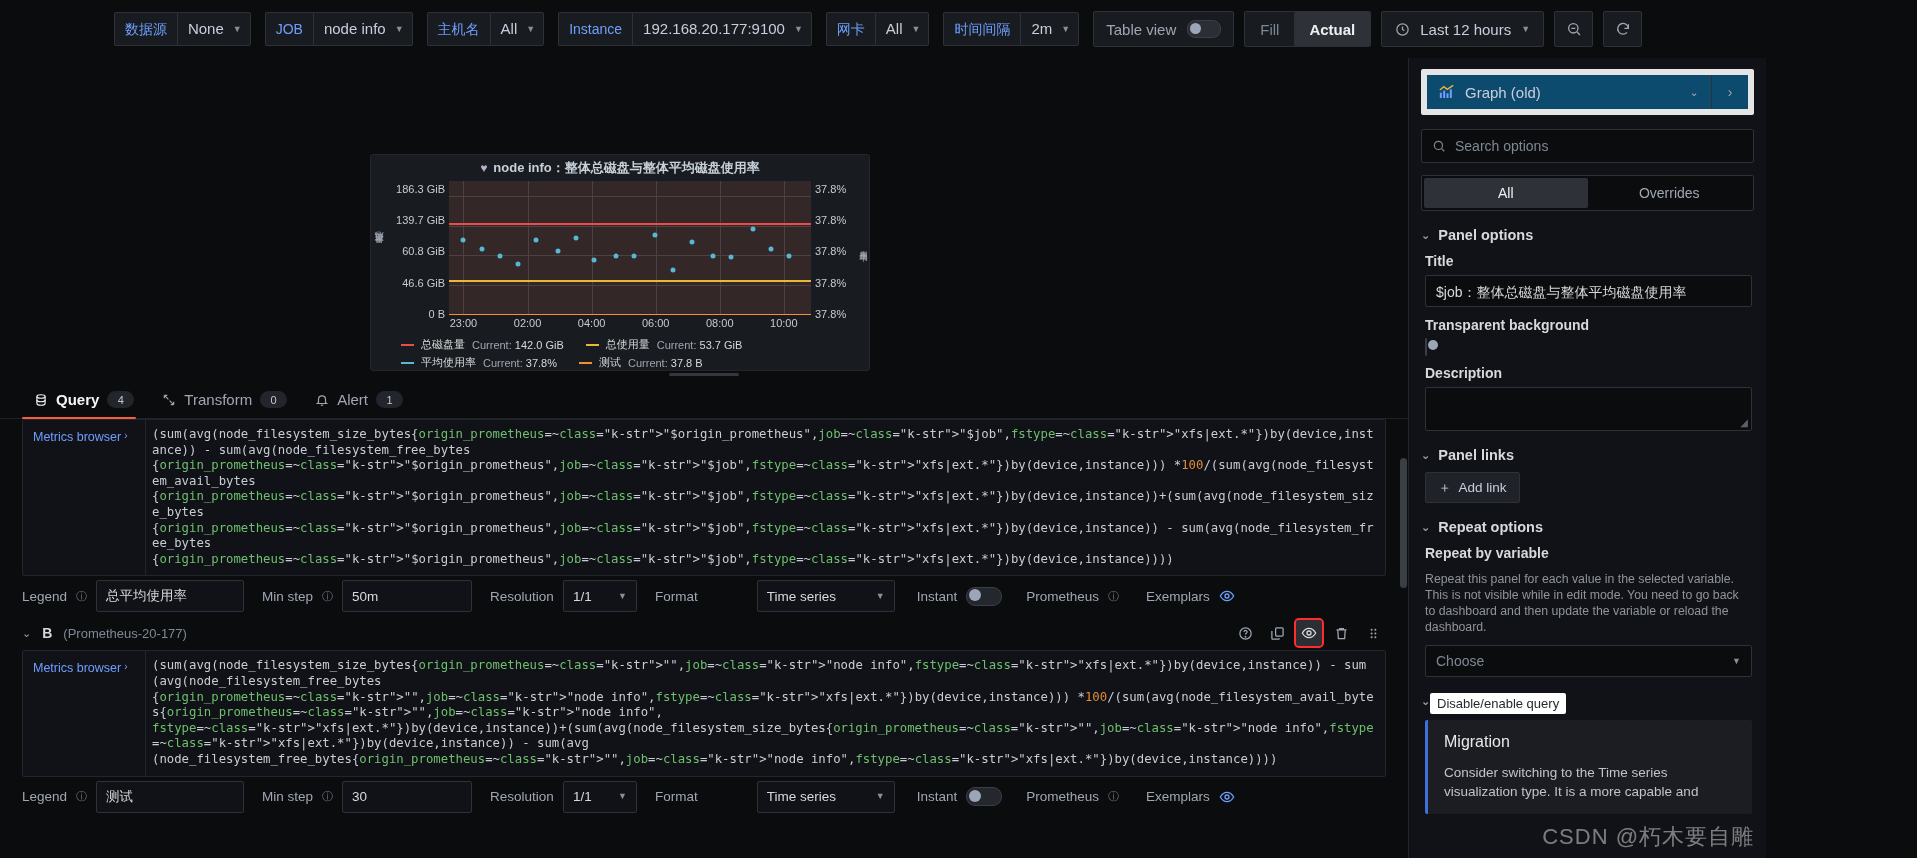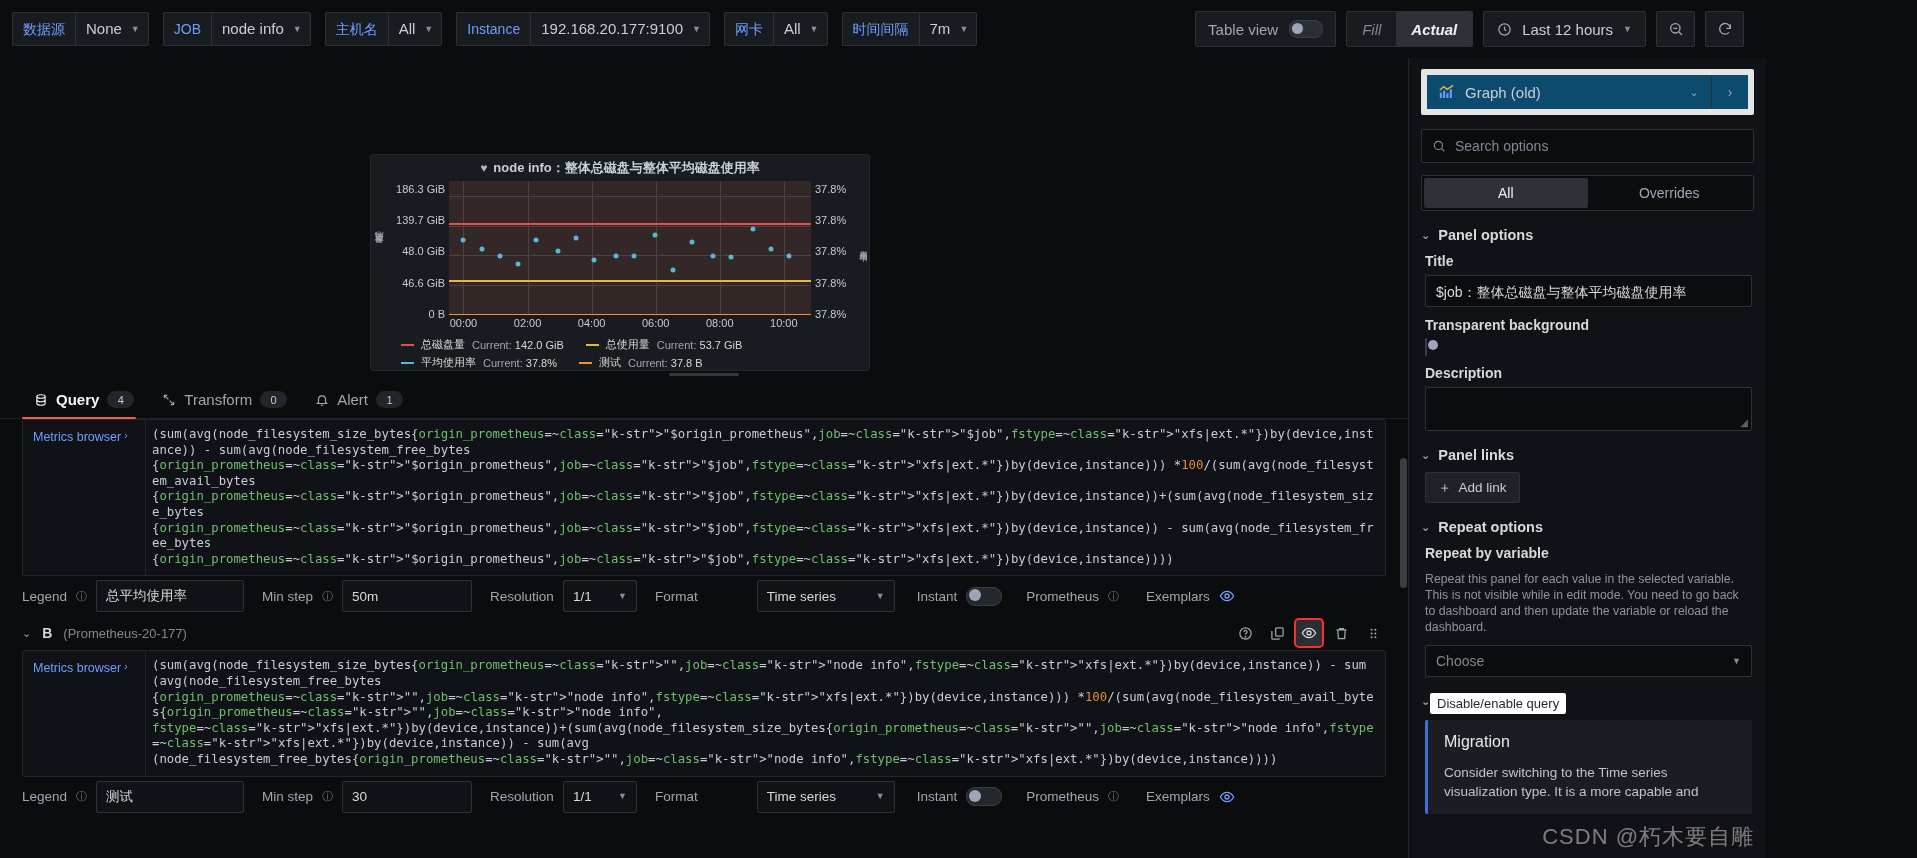--- a/index.html
+++ b/index.html
@@ -3,21 +3,21 @@
 <meta charset="utf-8">
 <style>
   html,body{margin:0;padding:0;}
   body{
     width:1917px;height:858px;overflow:hidden;
     background:#0b0c0e;
     color:#ccccdc;
     font-family:"Liberation Sans","DejaVu Sans",sans-serif;
     font-size:14px;
   }
-  .app{position:relative;width:1766px;height:858px;display:flex;flex-direction:column;}
+  .app{position:relative;width:1766px;height:858px;display:flex;flex-direction:column;align-items:center;}
 
   
   .topbar{height:58px;flex:0 0 58px;display:flex;align-items:center;padding:0 12px;gap:0;background:#0b0c0e;}
   .topbar-left{display:flex;align-items:center;gap:0;flex:1 1 auto;}
   .varpair{display:flex;align-items:center;margin-right:14px;}
   .var-label{
     background:#181b1f;border:1px solid #2c3235;border-right:none;
     border-radius:2px 0 0 2px;color:#6e9fff;font-size:14px;
     height:32px;line-height:32px;padding:0 10px;white-space:nowrap;
   }
@@ -31,21 +31,21 @@
   .tbar-group{display:flex;align-items:center;}
   .seg-box{
     display:flex;align-items:center;background:#181b1f;border:1px solid #2c3235;
     border-radius:2px;height:34px;padding:0 0;margin-right:10px;
   }
   .tableview{padding:0 12px;display:flex;align-items:center;gap:11px;height:100%;cursor:pointer;}
   .tableview span{color:#9fa7b3;font-size:15px;}
   .switch{width:32px;height:16px;border-radius:8px;background:#2b2f35;position:relative;border:1px solid #3a3f46;}
   .switch i{position:absolute;left:2px;top:1.5px;width:11px;height:11px;border-radius:50%;background:#9da5b8;display:block;}
 
-  .fillactual{display:flex;align-items:center;height:100%;font-style:italic;}
+  .fillactual{display:flex;align-items:center;height:100%;}
   .fillactual .opt{padding:0 15px;height:100%;display:flex;align-items:center;color:#7e8894;font-size:15px;cursor:pointer;}
   .fillactual .opt.sel{background:#2e3137;color:#f0f0f2;font-weight:bold;border-radius:2px;}
 
   .timerange{display:flex;align-items:center;gap:10px;padding:0 13px;height:100%;cursor:pointer;color:#ccccdc;font-size:15px;}
   .icon-btn{
     width:37px;height:34px;border:1px solid #2c3235;background:#181b1f;border-radius:2px;
     display:flex;align-items:center;justify-content:center;margin-right:10px;cursor:pointer;color:#9fa7b3;
   }
 
   
@@ -242,21 +242,21 @@
         <div class="var-label">网卡</div>
         <div class="var-value">
           <span>All</span>
           <span class="caret">▼</span>
         </div>
       </div>
 
       <div class="varpair">
         <div class="var-label">时间间隔</div>
         <div class="var-value">
-          <span>7m</span>
+          <span>2m</span>
           <span class="caret">▼</span>
         </div>
       </div>
     </div>
 
     <div class="tbar-group">
       <div class="seg-box">
         <div class="tableview">
           <span>Table view</span>
           <span class="switch">
@@ -309,21 +309,21 @@
             <span>node info：整体总磁盘与整体平均磁盘使用率</span>
           </div>
 
           <div class="plotrow">
             <div class="ylabel">
               <span>总磁盘量</span>
             </div>
             <div class="yaxis">
               <div style="top:6%">186.3 GiB</div>
               <div style="top:29%">139.7 GiB</div>
-              <div style="top:52.5%">48.0 GiB</div>
+              <div style="top:52.5%">60.8 GiB</div>
               <div style="top:76%">46.6 GiB</div>
               <div style="top:99%">0 B</div>
             </div>
 
             <div class="plot" id="plot">
                 <div class="grid-h" style="top: 11.1164%;"></div>
                 <div class="grid-h" style="top: 33.3492%;"></div>
                 <div class="grid-h" style="top: 55.5821%;"></div>
                 <div class="grid-h" style="top: 77.7672%;"></div>
                 <div class="grid-v" style="left: 4%;"></div>
@@ -361,21 +361,21 @@
               <div style="top:52.5%">37.8%</div>
               <div style="top:76%">37.8%</div>
               <div style="top:99%">37.8%</div>
             </div>
             <div class="ylabel-r">
               <span>平均使用率</span>
             </div>
           </div>
 
           <div class="xaxis" id="xaxis">
-              <div style="left: 4%;">00:00</div>
+              <div style="left: 4%;">23:00</div>
               <div style="left: 21.6991%;">02:00</div>
               <div style="left: 39.3982%;">04:00</div>
               <div style="left: 57.0973%;">06:00</div>
               <div style="left: 74.7965%;">08:00</div>
               <div style="left: 92.4956%;">10:00</div>
             </div>
           <div class="legend" id="legend">
               <div class="lg">
                 <span class="sw" style="background:#ec4b4b"></span>
                 <span class="nm">总磁盘量</span>

